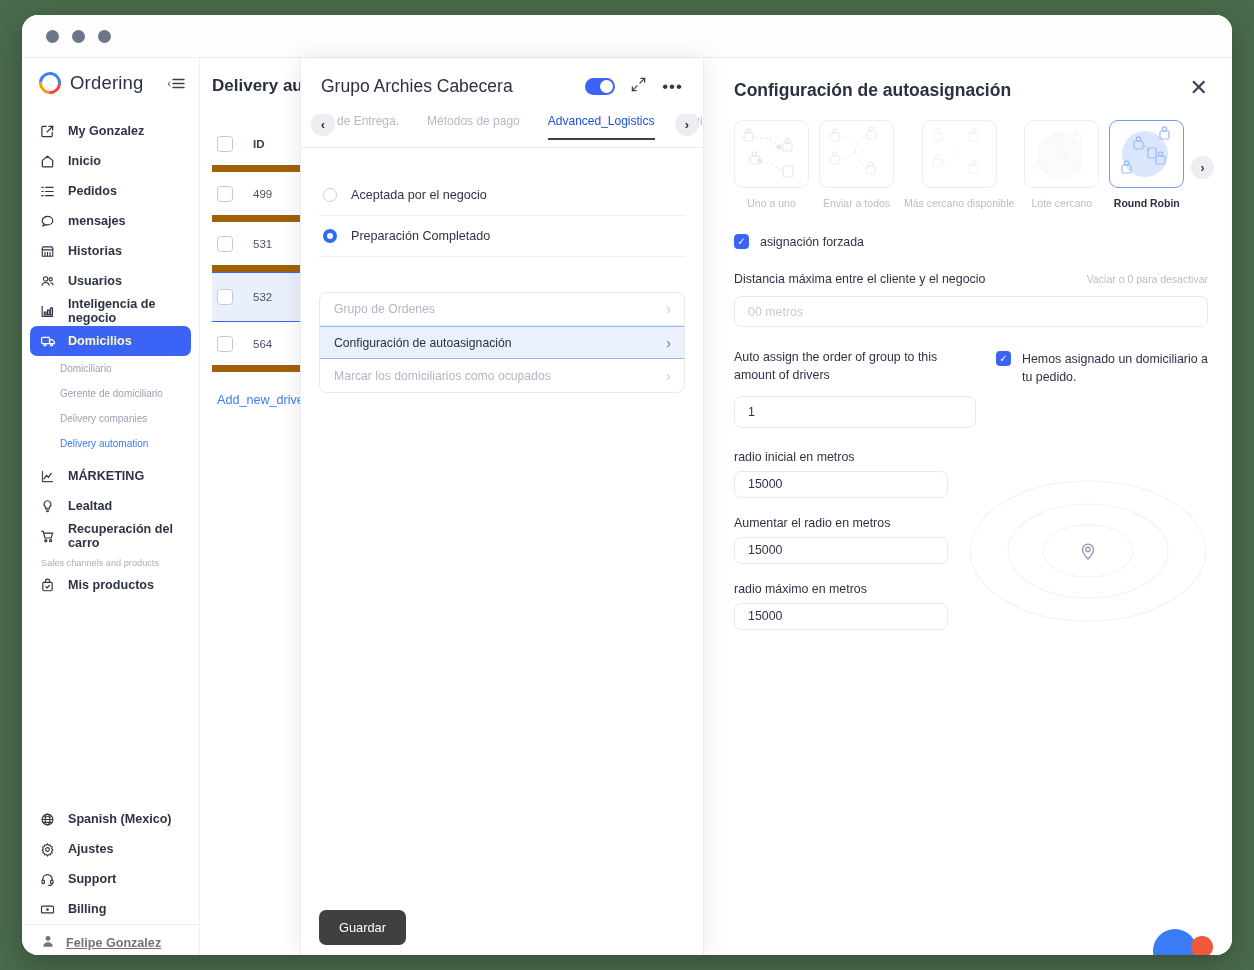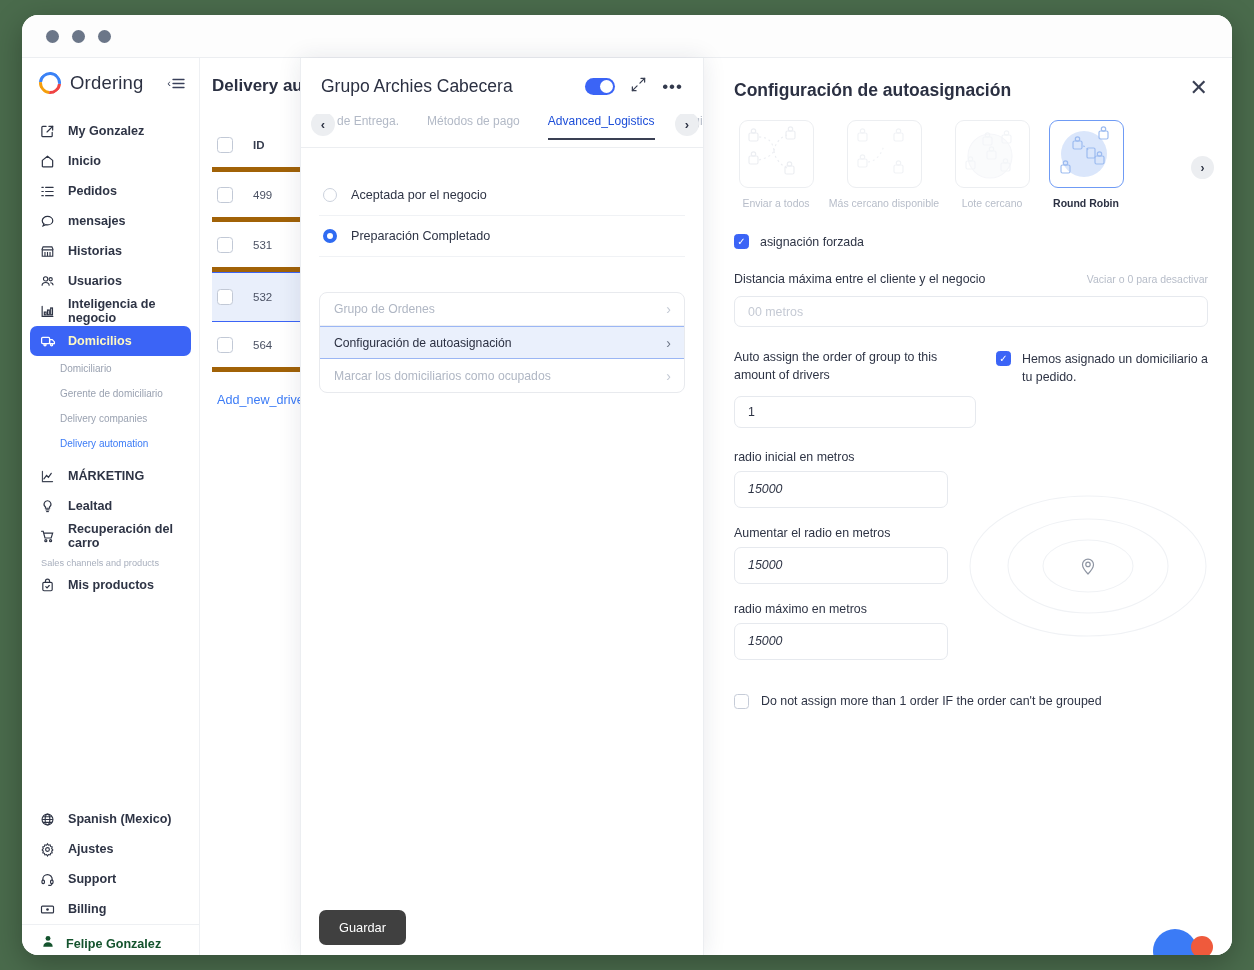--- a/index.html
+++ b/index.html
@@ -75,38 +75,38 @@
     display: flex; align-items: center; cursor: pointer;
   }
   .nav-sub.sel { color: #3b7bf6; }
   .nav-group-label {
     font-size: 9.2px; color: #a8afbd;
     padding-left: 19px; margin-top: 7px; margin-bottom: 2px;
   }
   .sidebar-bottom { padding-bottom: 4px; }
   .sidebar-user {
     border-top: 1px solid #eef0f3;
-    display: flex; align-items: flex-end; gap: 11px;
+    display: flex; align-items: center; gap: 11px;
     padding: 9px 0 0 19px;
-    font-size: 12.6px; font-weight: 700; color: #14532d;
+    font-size: 12.6px; font-weight: 700; color: #737373; text-decoration: underline;
   }
 
   
   .tablepanel {
     width: 130px; min-width: 130px;
     background: #fff;
     padding: 18px 0 0 12px;
     position: relative;
     overflow: hidden;
   }
   .table-title { font-size: 17px; font-weight: 700; color: #2b3042; white-space: nowrap; margin-bottom: 26px;}
   .trow {
     display: flex; align-items: center; gap: 20px;
     height: 50px;
-    border-bottom: 5px solid #a16207;
+    border-bottom: 7px solid #a16207;
     padding-left: 5px;
     font-size: 11.5px; color: #4a5163;
     white-space: nowrap;
   }
   .trow.head { font-weight: 600; color: #363c4e; }
   .trow.sel { background: #e9effb; border-top: 1.5px solid #3b64f6; border-bottom: 1.5px solid #3b64f6; }
   .cbox {
     width: 16px; height: 16px; min-width:16px; border: 1.4px solid #c2c9d6;
     border-radius: 3.5px; background: #fff;
   }
@@ -243,21 +243,21 @@
     background: #fff; outline: none;
   }
   .inp::placeholder { color: #c5cad4; }
   .row-between { display: flex; align-items: baseline; justify-content: space-between; }
   .twocol { display: flex; gap: 20px; margin-top: 22px; }
   .twocol .left { width: 242px; }
   .twocol .right { flex: 1; display: flex; gap: 11px; align-items: flex-start; padding-top: 2px;}
   .radiusarea { display: flex; gap: 20px; margin-top: 22px; }
   .radiusfields { width: 242px; }
   .radiusfields .fieldlabel { margin-bottom: 7px; display: block;}
-  .radiusfields .inp { margin-bottom: 18px; height: 37px; font-style: italic; }
+  .radiusfields .inp { margin-bottom: 18px; height: 27px; }
   .mapwrap { flex: 1; display: flex; align-items: center; justify-content: center; padding-top: 5px;}
   .rp-bottom-chk { display: flex; align-items: center; gap: 12px; margin-top: 16px; font-size: 12.4px; color: #2e3445; cursor:pointer;}
   .chatbubble {
     position: absolute; right: 35px; bottom: -18px;
     width: 44px; height: 44px; border-radius: 50%;
     background: #3b7bf6; z-index: 9;
   }
   .chatbubble::after {
     content:''; position:absolute; right:-16px; top:7px;
     width: 22px; height: 22px; border-radius: 50%; background: #ef5a3c;
@@ -574,20 +574,38 @@
         </div>
       </div>
 
       <div class="rightpanel">
         <div class="rp-head">
           <div class="rp-title">Configuración de autoasignación</div>
           <div class="rp-close">✕</div>
         </div>
 
         <div class="strategies">
+          <div class="strat">
+            <div class="strat-box">
+              <svg width="70" height="62" viewBox="0 0 70 62" fill="none" stroke="#e4e7ec" stroke-width="1.2">
+                <rect x="7" y="10" width="9" height="8" rx="1.5"></rect>
+                  <circle cx="11.5" cy="8" r="2.2"></circle>
+                <rect x="46" y="20" width="9" height="8" rx="1.5"></rect>
+                  <circle cx="50.5" cy="18" r="2.2"></circle>
+                <rect x="13" y="33" width="9" height="8" rx="1.5"></rect>
+                  <circle cx="17.5" cy="31" r="2.2"></circle>
+                <rect x="46" y="43" width="10" height="11" rx="1.5"></rect>
+                <path d="M18 15C30 13 38 18 42 24" stroke-dasharray="2 3"></path>
+                <path d="M24 38C34 40 40 44 45 48" stroke-dasharray="2 3"></path>
+                <circle cx="42" cy="24" r="2" fill="#e4e7ec"></circle>
+                  <circle cx="23" cy="38" r="2" fill="#e4e7ec"></circle>
+              </svg>
+            </div>
+            <div class="strat-label">Uno a uno</div>
+          </div>
 
           <div class="strat">
             <div class="strat-box">
               <svg width="70" height="62" viewBox="0 0 70 62" fill="none" stroke="#eceef2" stroke-width="1.2">
                 <rect x="8" y="10" width="9" height="8" rx="1.5"></rect>
                   <circle cx="12.5" cy="8" r="2.2"></circle>
                 <rect x="45" y="8" width="9" height="8" rx="1.5"></rect>
                   <circle cx="49.5" cy="6" r="2.2"></circle>
                 <rect x="8" y="33" width="9" height="8" rx="1.5"></rect>
                   <circle cx="12.5" cy="31" r="2.2"></circle>
@@ -697,23 +715,19 @@
               <ellipse cx="120" cy="72" rx="80" ry="47"></ellipse>
               <ellipse cx="120" cy="72" rx="45" ry="26"></ellipse>
               <g stroke="#8e95a3" stroke-width="1.2">
                 <path d="M120 80c0 0-5.5-5.6-5.5-9.4a5.5 5.5 0 1 1 11 0c0 3.8-5.5 9.4-5.5 9.4z"></path>
                 <circle cx="120" cy="70.4" r="2.2"></circle>
               </g>
             </svg>
           </div>
         </div>
 
-        <div class="rp-bottom-chk">
-          <span class="chk"></span>
-          <span>Do not assign more than 1 order IF the order can't be grouped</span>
-        </div>
       </div>
 
       <div class="chatbubble"></div>
 
     </div>
   </div>
 </div>
 
 </body></html>

